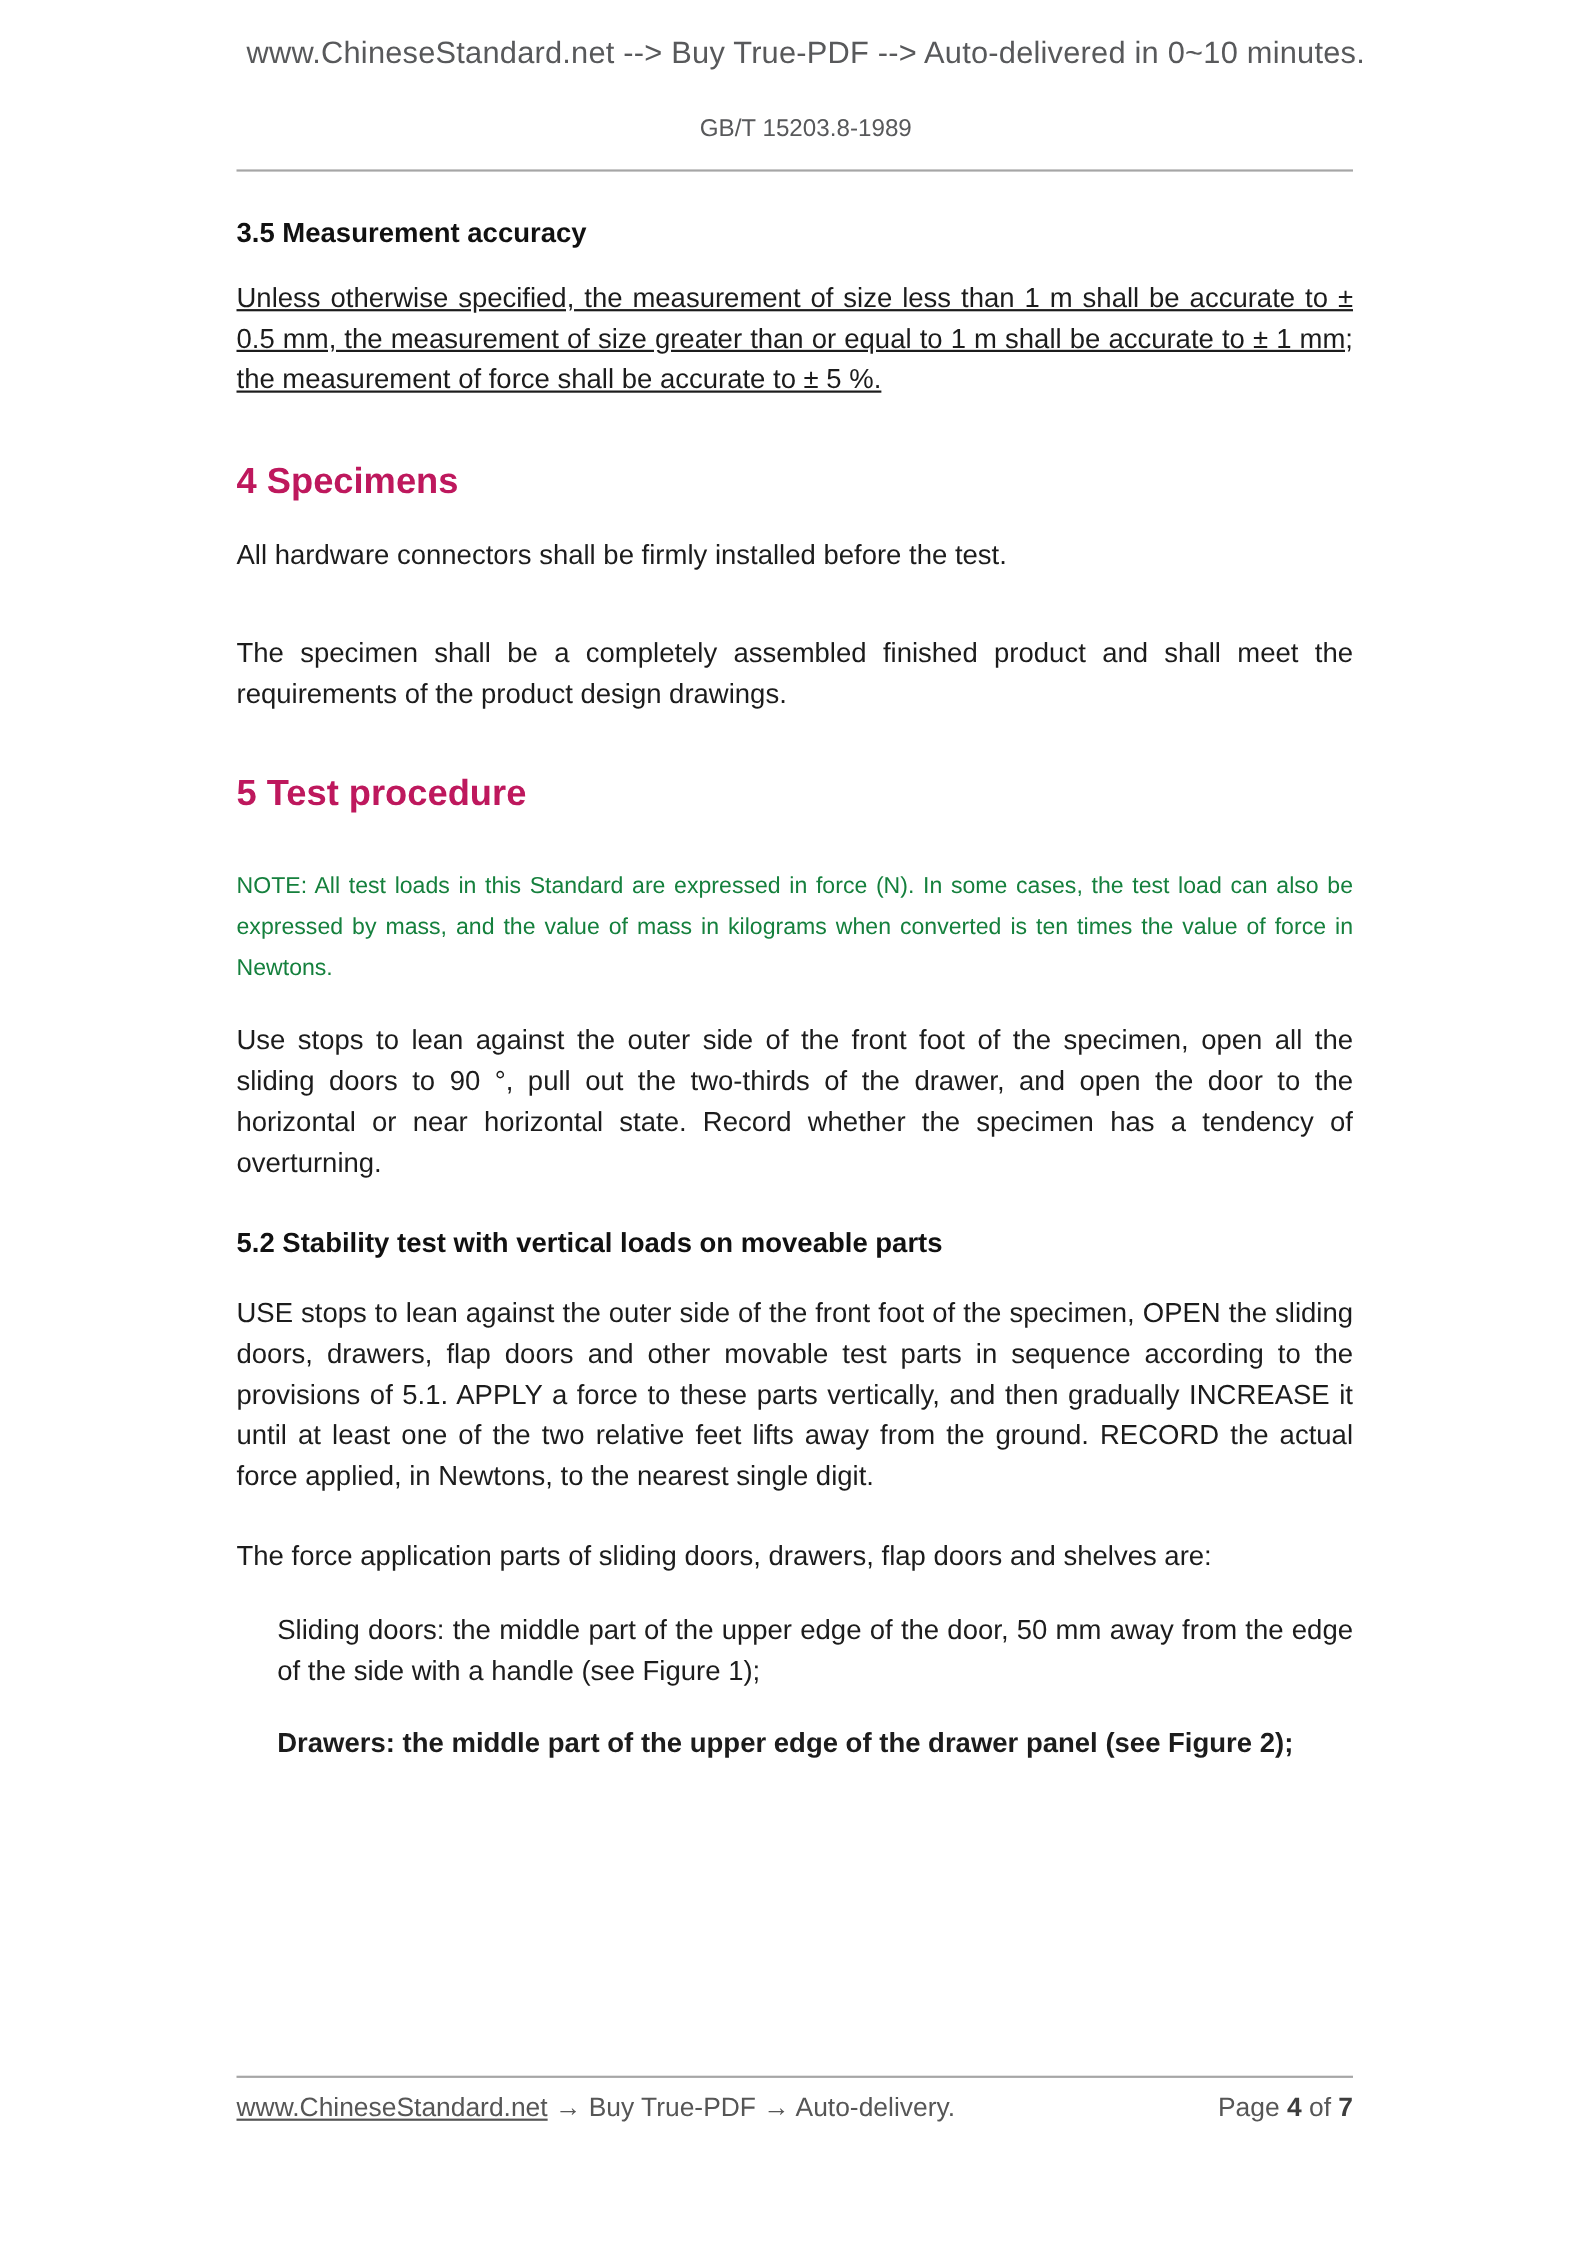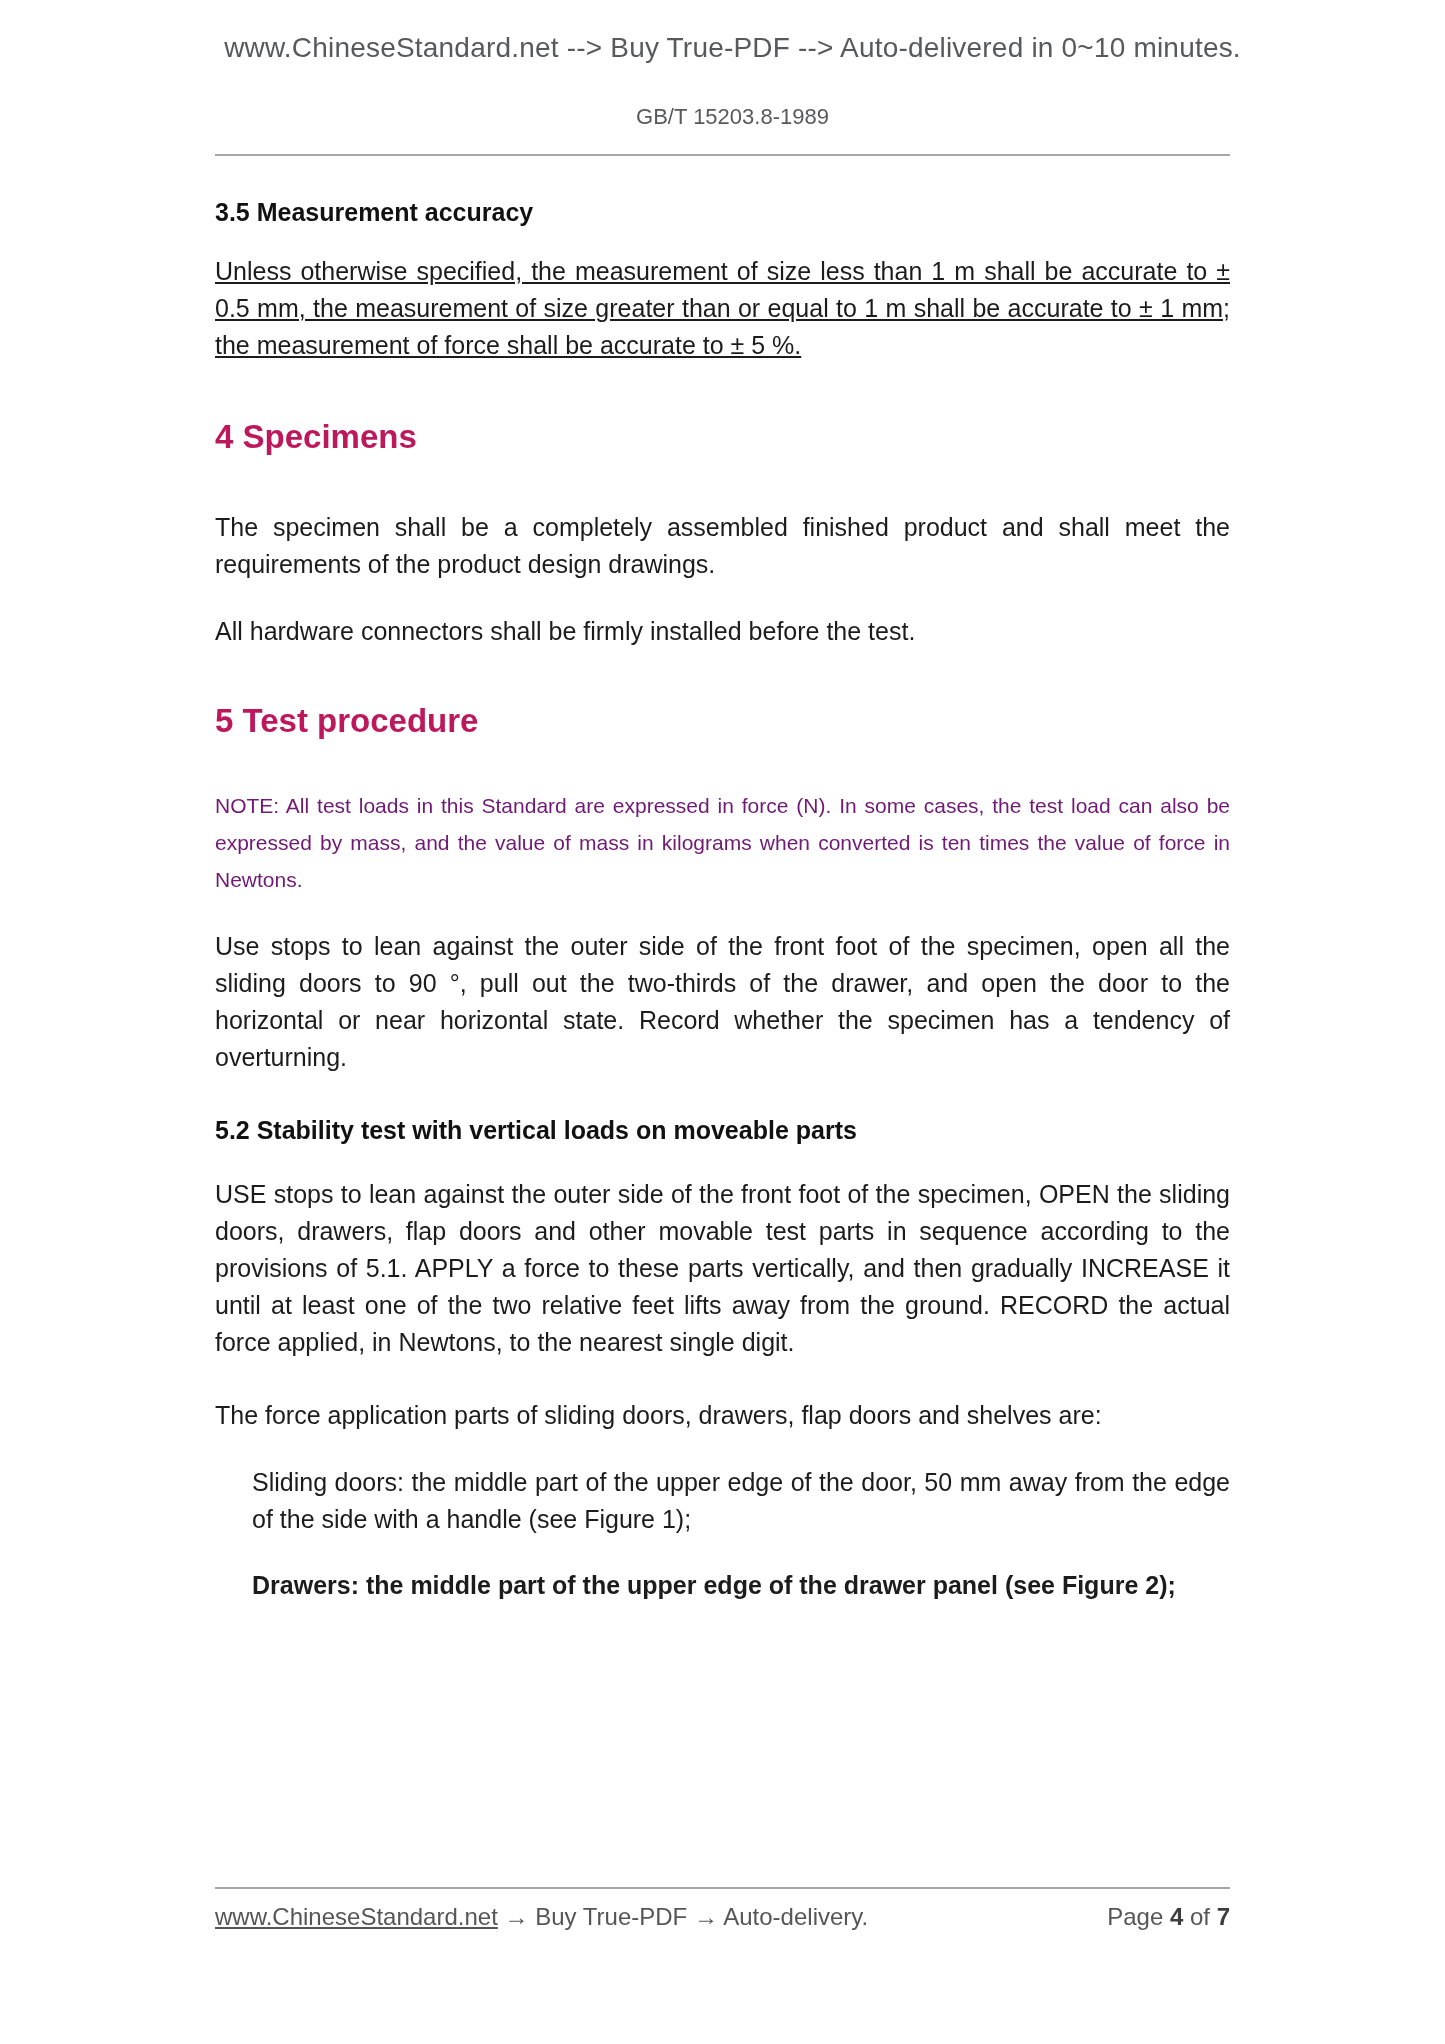--- a/index.html
+++ b/index.html
@@ -35,21 +35,21 @@
   .body-p {
     font-size: 25px;
     line-height: 37px;
     text-align: justify;
     color: #1c1c1c;
   }
   .note-p {
     font-size: 21px;
     line-height: 37px;
     text-align: justify;
-    color: #701a75;
+    color: #15803d;
   }
   .indent { padding-left: 37px; }
 
   .mt25 { margin-top: 25px; text-decoration: underline; }
   .mt29 { margin-top: 29px; font-weight: bold; }
   .mt30 { margin-top: 30px; }
   .mt33 { margin-top: 33px; }
   .mt36 { margin-top: 36px; }
   .mt38 { margin-top: 38px; }
   .mt40 { margin-top: 40px; }
@@ -91,22 +91,22 @@
     <div class="doc-number">GB/T 15203.8-1989</div>
   </div>
 
   <div class="content">
     <div class="rule header-rule"></div>
 
     <h2 class="h-minor mt40">3.5 Measurement accuracy</h2>
     <p class="body-p mt25">Unless otherwise specified, the measurement of size less than 1 m shall be accurate to ± 0.5 mm, the measurement of size greater than or equal to 1 m shall be accurate to ± 1 mm; the measurement of force shall be accurate to ± 5 %.</p>
 
     <h1 class="h-major mt52">4 Specimens</h1>
+    <p class="body-p mt30">All hardware connectors shall be firmly installed before the test.</p>
     <p class="body-p mt52">The specimen shall be a completely assembled finished product and shall meet the requirements of the product design drawings.</p>
-    <p class="body-p mt30">All hardware connectors shall be firmly installed before the test.</p>
 
     <h1 class="h-major mt50">5 Test procedure</h1>
     <p class="note-p mt46">NOTE: All test loads in this Standard are expressed in force (N). In some cases, the test load can also be expressed by mass, and the value of mass in kilograms when converted is ten times the value of force in Newtons.</p>
 
     <p class="body-p mt30">Use stops to lean against the outer side of the front foot of the specimen, open all the sliding doors to 90 °, pull out the two-thirds of the drawer, and open the door to the horizontal or near horizontal state. Record whether the specimen has a tendency of overturning.</p>
 
     <h2 class="h-minor mt38">5.2 Stability test with vertical loads on moveable parts</h2>
     <p class="body-p mt30">USE stops to lean against the outer side of the front foot of the specimen, OPEN the sliding doors, drawers, flap doors and other movable test parts in sequence according to the provisions of 5.1. APPLY a force to these parts vertically, and then gradually INCREASE it until at least one of the two relative feet lifts away from the ground. RECORD the actual force applied, in Newtons, to the nearest single digit.</p>
     <p class="body-p mt36">The force application parts of sliding doors, drawers, flap doors and shelves are:</p>
     <p class="body-p indent mt30">Sliding doors: the middle part of the upper edge of the door, 50 mm away from the edge of the side with a handle (see Figure 1);</p>

